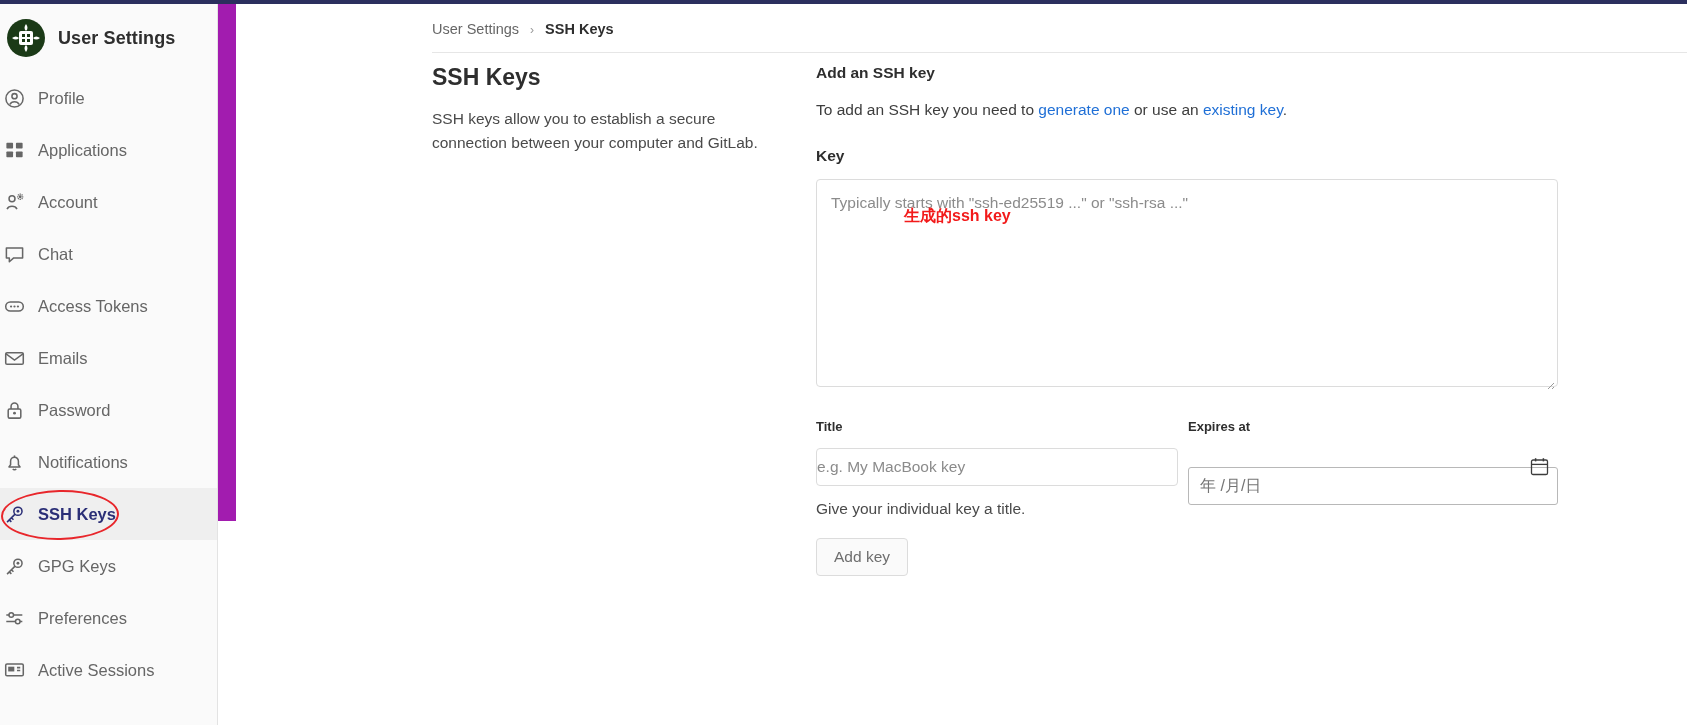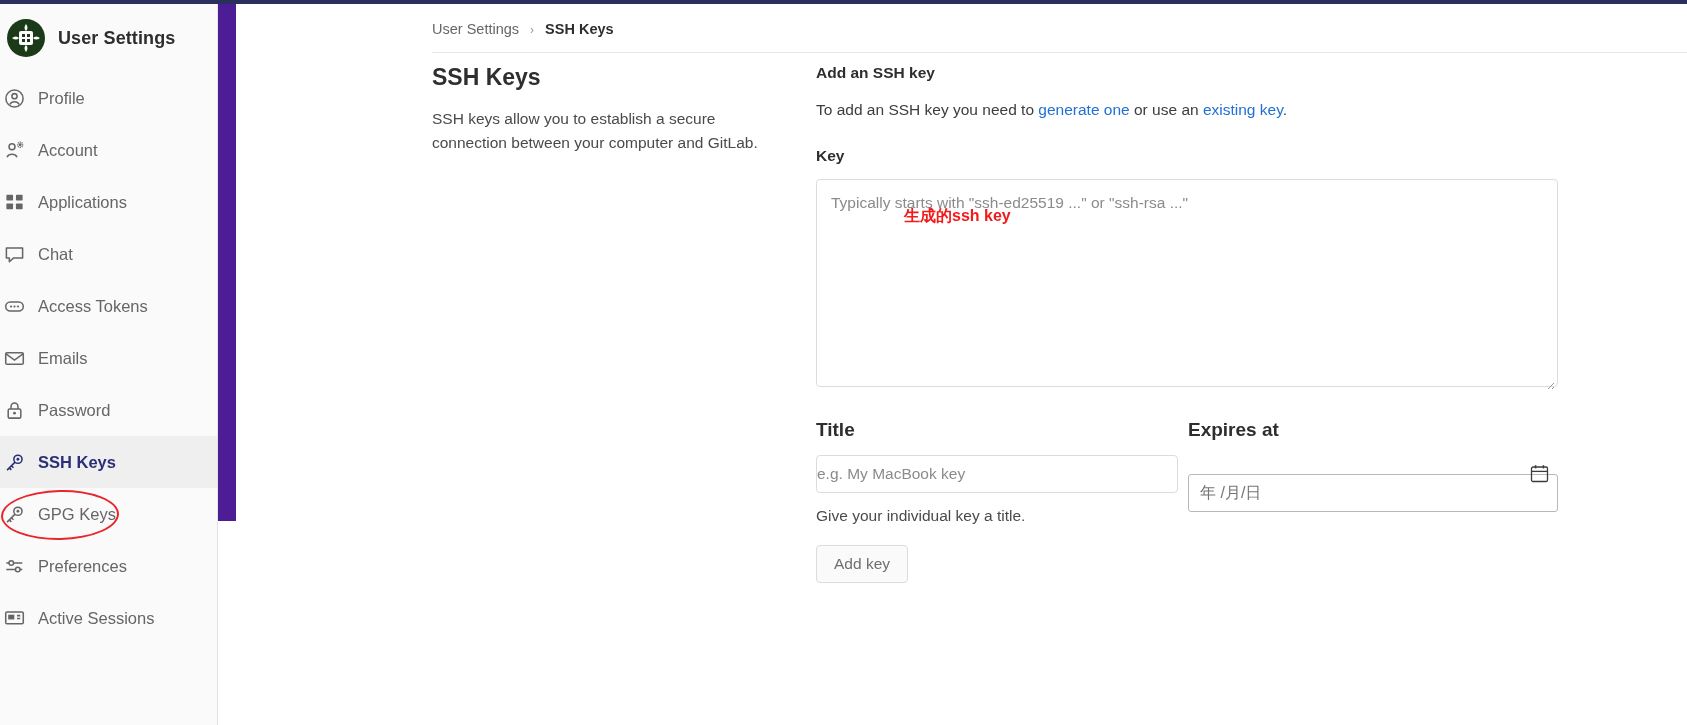--- a/index.html
+++ b/index.html
@@ -6,21 +6,21 @@
   html, body {
     margin: 0; padding: 0;
     width: 1687px; height: 725px;
     overflow: hidden;
     background: #ffffff;
     font-family: "Liberation Sans", sans-serif;
   }
   #app {
     position: relative;
     width: 1687px; height: 521px;
-    background: #4c1d95;
+    background: #a21caf;
   }
 
   
   .top-strip {
     position: absolute; top: 0; left: 0;
     width: 1687px; height: 4px;
     background: #2b2f5e;
   }
 
   
@@ -234,21 +234,21 @@
 
   .row-2 {
     display: flex;
     gap: 10px;
     margin-top: 28px;
   }
   .fld { display: flex; flex-direction: column; }
   .fld.title-fld { width: 362px; }
   .fld.exp-fld { width: 370px; }
   .fld-lbl {
-    font-size: 19px;
+    font-size: 13px;
     font-weight: bold;
     color: #2e2e2e;
     margin-bottom: 14px;
   }
   .text-input {
     height: 38px;
     border: 1px solid #dcdcdc;
     border-radius: 4px;
     padding: 0 0;
     font-size: 15.5px;
@@ -333,42 +333,42 @@
               <circle cx="11" cy="11" r="9" stroke="currentColor" fill="none" stroke-width="1.6"></circle>
               <circle cx="11" cy="8.6" r="2.7" stroke="currentColor" fill="none" stroke-width="1.6"></circle>
               <path d="M6.2 17.2 a5.2 4.4 0 0 1 9.6 0" stroke="currentColor" fill="none" stroke-width="1.6"></path>
             </svg>
           </span>
           <span class="nav-label">Profile</span>
         </li>
         <li class="nav-item">
           <span class="nav-icon">
             <svg viewBox="0 0 22 22" width="21" height="21">
+              <rect x="2.5" y="3" width="7" height="6" rx="0.8" fill="currentColor"></rect>
+              <rect x="12.5" y="3" width="7" height="6" rx="0.8" fill="currentColor"></rect>
+              <rect x="2.5" y="12" width="7" height="6" rx="0.8" fill="currentColor"></rect>
+              <rect x="12.5" y="12" width="7" height="6" rx="0.8" fill="currentColor"></rect>
+            </svg>
+          </span>
+          <span class="nav-label">Applications</span>
+        </li>
+        <li class="nav-item">
+          <span class="nav-icon">
+            <svg viewBox="0 0 22 22" width="21" height="21">
               <circle cx="8.4" cy="7" r="3.1" stroke="currentColor" fill="none" stroke-width="1.6"></circle>
               <path d="M3.2 18 a5.6 4.8 0 0 1 10.4 0" stroke="currentColor" fill="none" stroke-width="1.6"></path>
               <circle cx="17" cy="5" r="1.5" fill="currentColor"></circle>
               <path d="M17 1.6 v1.2 M17 7.2 v1.2 M13.8 5 h1.2 M19 5 h1.2 M14.6 2.6 l0.9 0.9 M18.5 6.5 l0.9 0.9 M19.4 2.6 l-0.9 0.9 M15.5 6.5 l-0.9 0.9" stroke="currentColor" stroke-width="1.3"></path>
             </svg>
           </span>
           <span class="nav-label">Account</span>
         </li>
         <li class="nav-item">
           <span class="nav-icon">
             <svg viewBox="0 0 22 22" width="21" height="21">
-              <rect x="2.5" y="3" width="7" height="6" rx="0.8" fill="currentColor"></rect>
-              <rect x="12.5" y="3" width="7" height="6" rx="0.8" fill="currentColor"></rect>
-              <rect x="2.5" y="12" width="7" height="6" rx="0.8" fill="currentColor"></rect>
-              <rect x="12.5" y="12" width="7" height="6" rx="0.8" fill="currentColor"></rect>
-            </svg>
-          </span>
-          <span class="nav-label">Applications</span>
-        </li>
-        <li class="nav-item">
-          <span class="nav-icon">
-            <svg viewBox="0 0 22 22" width="21" height="21">
               <path d="M2.5 4.2 h17 v10.4 h-9.3 l-4.6 4 v-4 h-3.1z" stroke="currentColor" fill="none" stroke-width="1.6" stroke-linejoin="round"></path>
             </svg>
           </span>
           <span class="nav-label">Chat</span>
         </li>
         <li class="nav-item">
           <span class="nav-icon">
             <svg viewBox="0 0 22 22" width="21" height="21">
               <rect x="1.8" y="6.2" width="18.4" height="9.6" rx="4.8" stroke="currentColor" fill="none" stroke-width="1.6"></rect>
               <circle cx="7.4" cy="11" r="1.15" fill="currentColor"></circle>
@@ -389,20 +389,30 @@
         </li>
         <li class="nav-item">
           <span class="nav-icon">
             <svg viewBox="0 0 22 22" width="21" height="21">
               <rect x="4.4" y="9.4" width="13.2" height="9.6" rx="1.5" stroke="currentColor" fill="none" stroke-width="1.6"></rect>
               <path d="M7.4 9.4 V6.8 a3.6 3.6 0 0 1 7.2 0 V9.4" stroke="currentColor" fill="none" stroke-width="1.6"></path>
               <circle cx="11" cy="13.8" r="1.5" fill="currentColor"></circle>
             </svg>
           </span>
           <span class="nav-label">Password</span>
+        </li>
+        <li class="nav-item">
+          <span class="nav-icon">
+            <svg viewBox="0 0 22 22" width="21" height="21">
+              <path d="M5.2 15.6 h11.6 l-1.7-2.3 V9.6 a4.1 4.1 0 0 0-8.2 0 v3.7z" stroke="currentColor" fill="none" stroke-width="1.6" stroke-linejoin="round"></path>
+              <path d="M9.3 17.6 a1.9 1.9 0 0 0 3.4 0" stroke="currentColor" fill="none" stroke-width="1.6"></path>
+              <path d="M11 5.5 V3.6" stroke="currentColor" fill="none" stroke-width="1.6"></path>
+            </svg>
+          </span>
+          <span class="nav-label">Notifications</span>
         </li>
         <li class="nav-item active">
           <span class="nav-icon">
             <svg viewBox="0 0 22 22" width="21" height="21">
               <circle cx="14.6" cy="7.6" r="4.3" stroke="currentColor" fill="none" stroke-width="1.6"></circle>
               <circle cx="14.6" cy="7.6" r="1.5" fill="currentColor"></circle>
               <path d="M11.6 10.6 L3.2 19 M5.6 16.6 l2.1 2.1 M7.8 14.4 l2.1 2.1" stroke="currentColor" fill="none" stroke-width="1.6"></path>
             </svg>
           </span>
           <span class="nav-label">SSH Keys</span>

